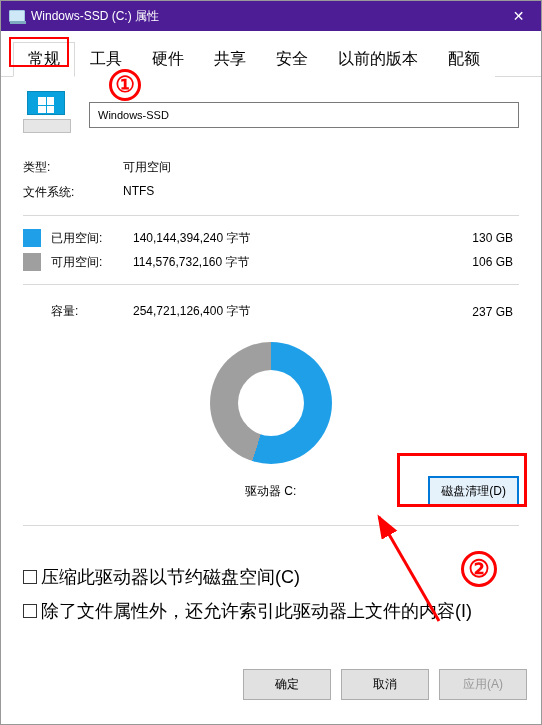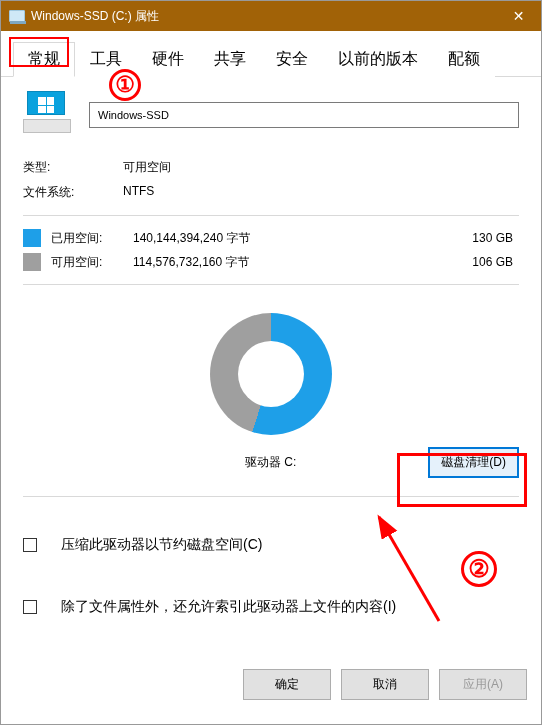--- a/index.html
+++ b/index.html
@@ -8,21 +8,21 @@
       font-size: 12px;
       background: #fff;
       width: 542px;
       height: 725px;
       border: 1px solid #999;
       position: relative;
       overflow: hidden;
     }
     
     .titlebar {
-      background: #a16207;
+      background: #4c1d95;
       color: #fff;
       height: 30px;
       display: flex;
       align-items: center;
       padding: 0 8px;
       font-size: 12px;
     }
     .titlebar .drive-glyph {
       width: 16px; height: 12px;
       background: #cfe8f7;
@@ -194,24 +194,23 @@
       pointer-events: none;
     }
     .arrow {
       position: absolute;
       left: 338px; top: 510px;
       width: 120px; height: 120px;
       pointer-events: none; z-index: 45;
     }
     
     .check-row {
-      display: flex; align-items: center; gap: 24px;
+      display: flex; align-items: center; gap: 4px;
       padding: 5px 0;
-      font-size: 14px;
-      margin-top: 34px;
+      font-size: 18px;
     }
     .checkbox {
       width: 14px; height: 14px;
       border: 1px solid #333;
       background: #fff;
     }
     .bottom-checks { margin-top: 34px; }
     
     .dialog-buttons {
       position: absolute;
@@ -278,20 +277,25 @@
   </div>
   <div class="space-row">
     <div class="swatch sw-free"></div>
     <div class="lab">可用空间:</div>
     <div class="bytes">114,576,732,160 字节</div>
     <div class="human">106 GB</div>
   </div>
 
   <div class="hr"></div>
 
+  <div class="space-row capacity-row">
+    <div class="lab">容量:</div>
+    <div class="bytes">254,721,126,400 字节</div>
+    <div class="human">237 GB</div>
+  </div>
 
   <div class="chart-row">
     <div class="donut"></div>
   </div>
 
   <div class="cleanup-row">
     <div class="drive-label">驱动器 C:</div>
     <button class="btn focus">磁盘清理(D)</button>
   </div>
 

